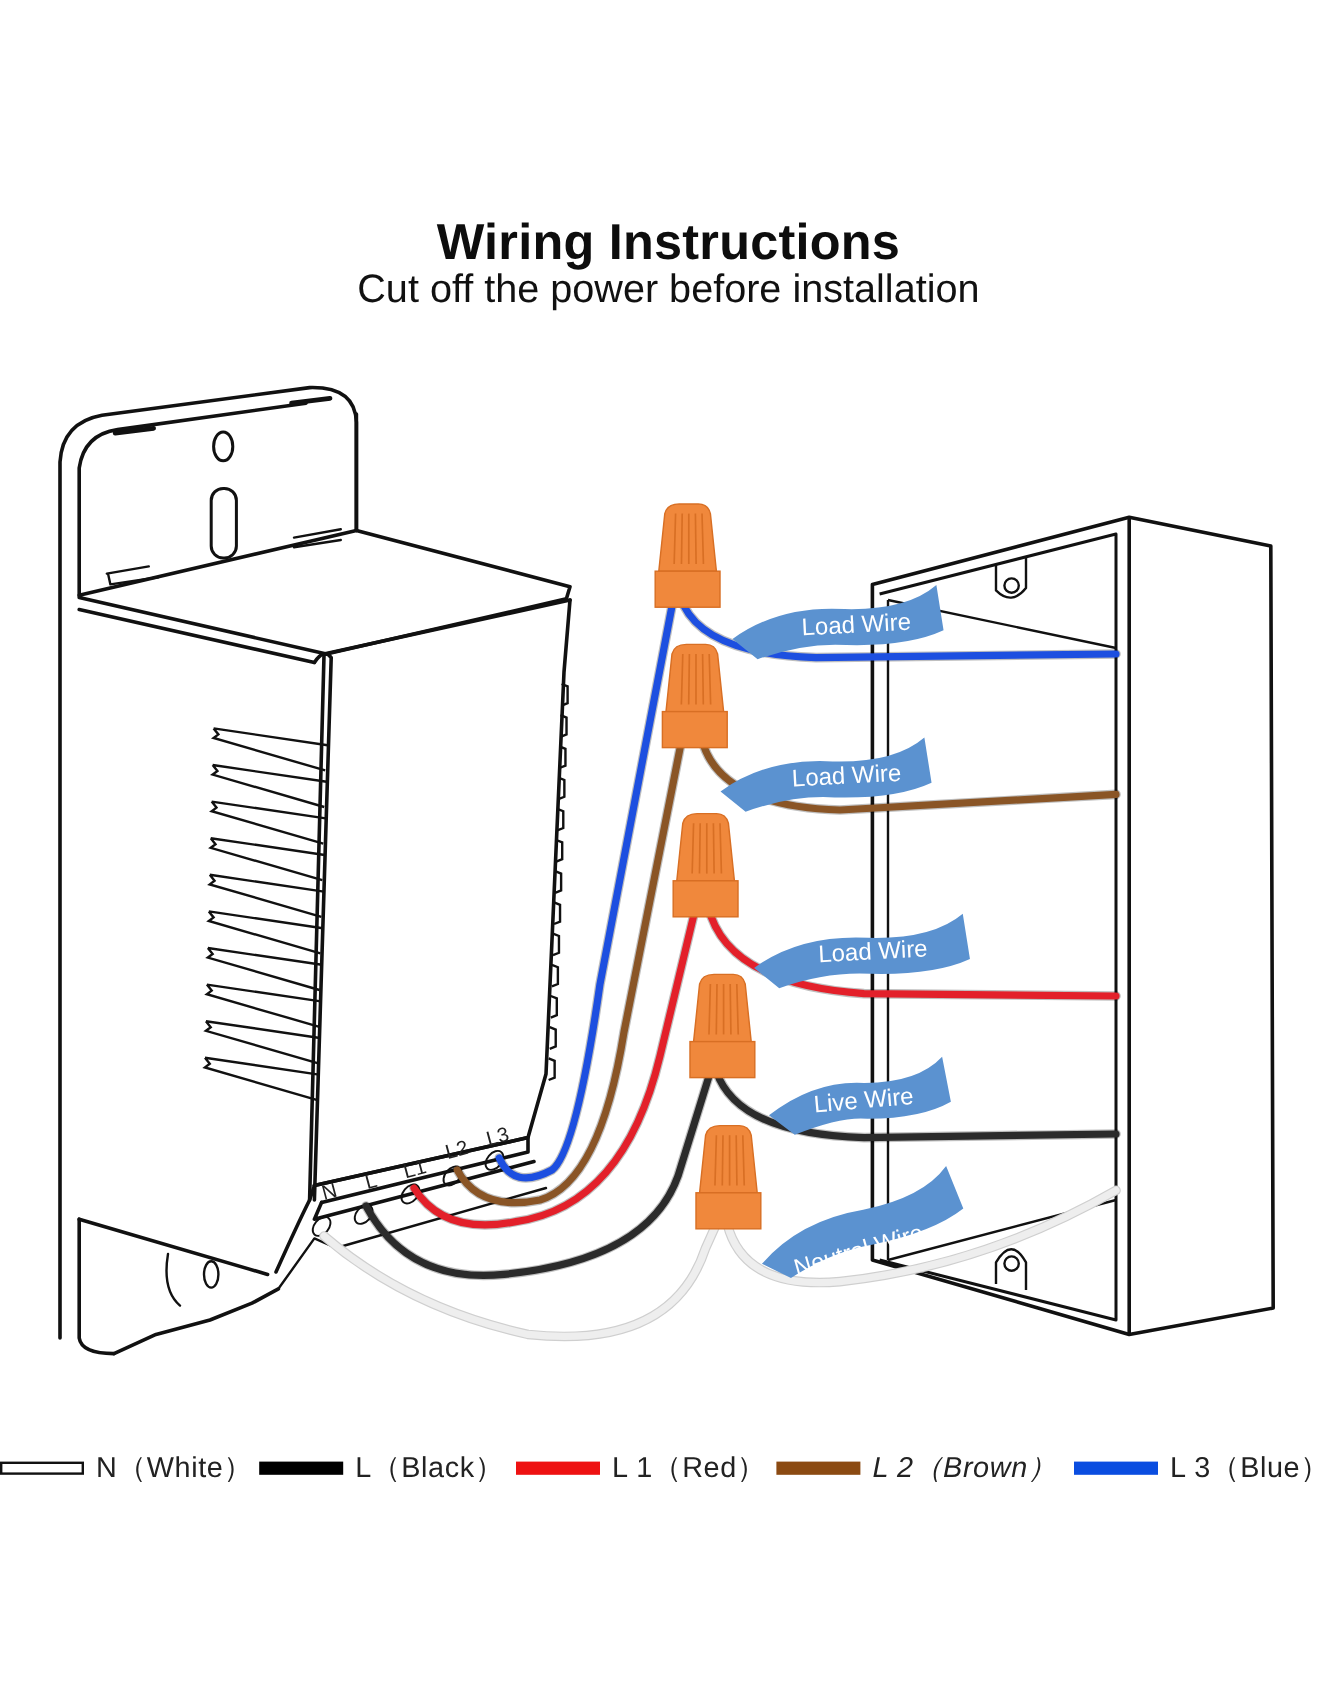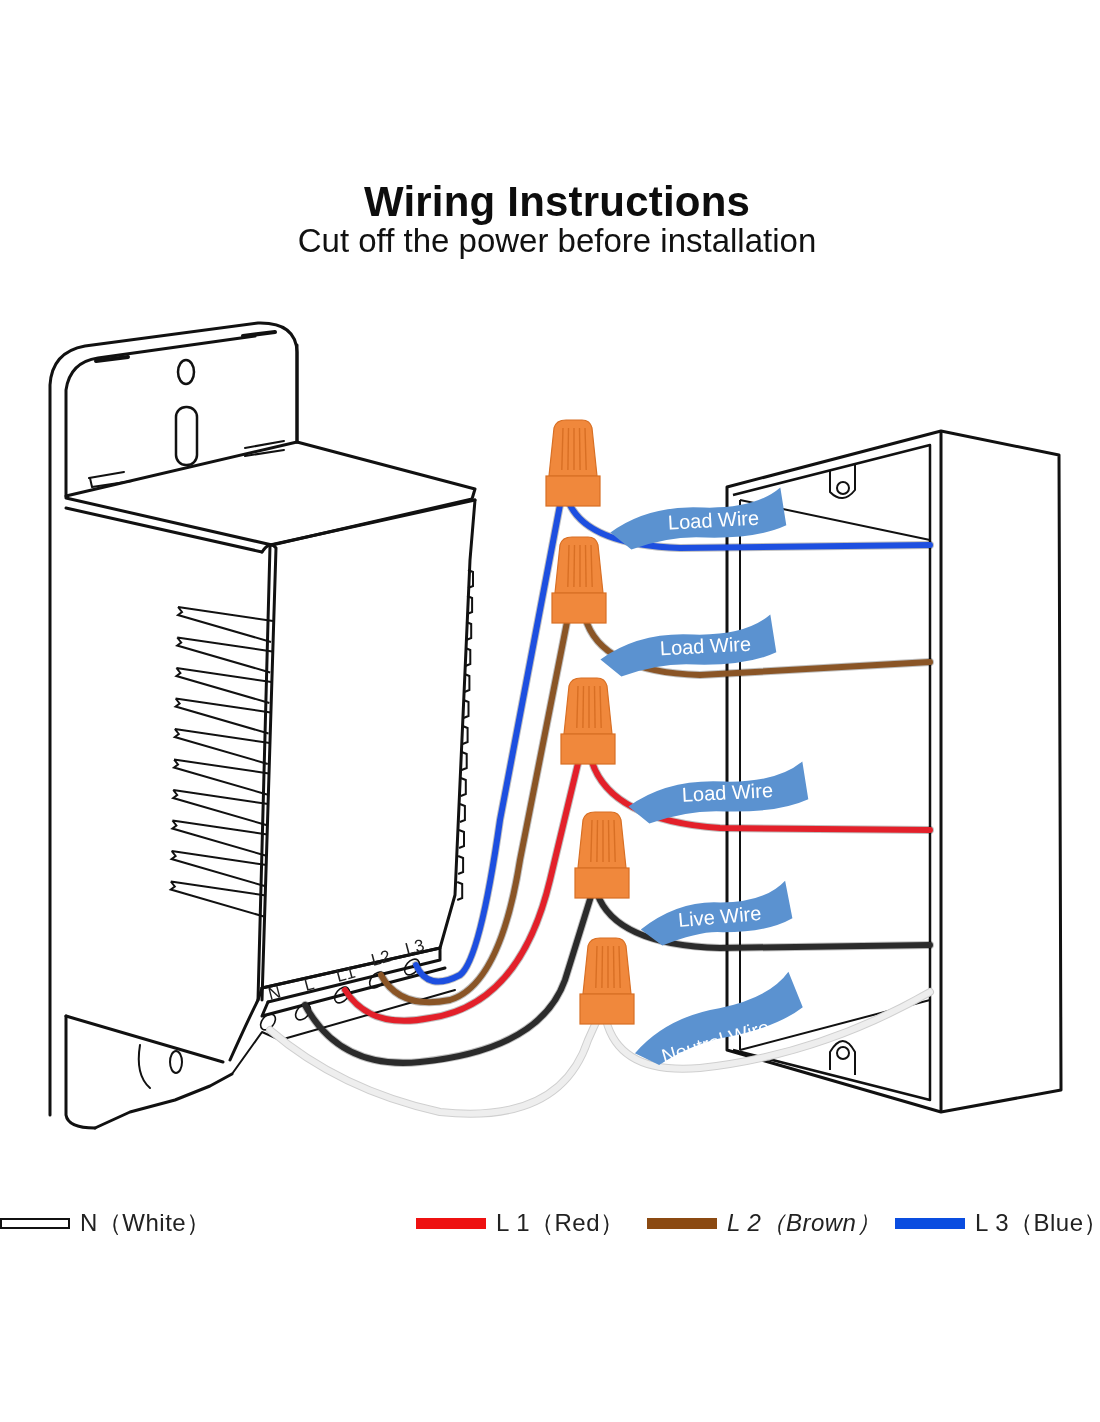--- a/index.html
+++ b/index.html
@@ -207,21 +207,25 @@
         <line x1="619" y1="946" x2="620.2" y2="988" stroke="#d86f24" stroke-width="1.4"></line>
       </g>
     </g>
 </svg>
 
 <div class="legend">
   <div class="legend-item" style="left:0px;">
     <span class="swatch" style="border:2px solid #111;background:#fff;"></span>
     <span class="legend-label">N（White）</span>
   </div>
-  <div class="legend-item" style="left:416px;text-align:right;">
+  <div class="legend-item" style="left:216px;">
+    <span class="swatch" style="background:#000;"></span>
+    <span class="legend-label">L（Black）</span>
+  </div>
+  <div class="legend-item" style="left:430px;text-align:right;">
     <span class="swatch" style="background:#ee1111;"></span>
     <span class="legend-label">L 1（Red）</span>
   </div>
   <div class="legend-item" style="left:647px;font-style:italic;">
     <span class="swatch" style="background:#8b4a12;"></span>
     <span class="legend-label">L 2（Brown）</span>
   </div>
   <div class="legend-item" style="left:895px;">
     <span class="swatch" style="background:#0a4de0;"></span>
     <span class="legend-label">L 3（Blue）</span>

